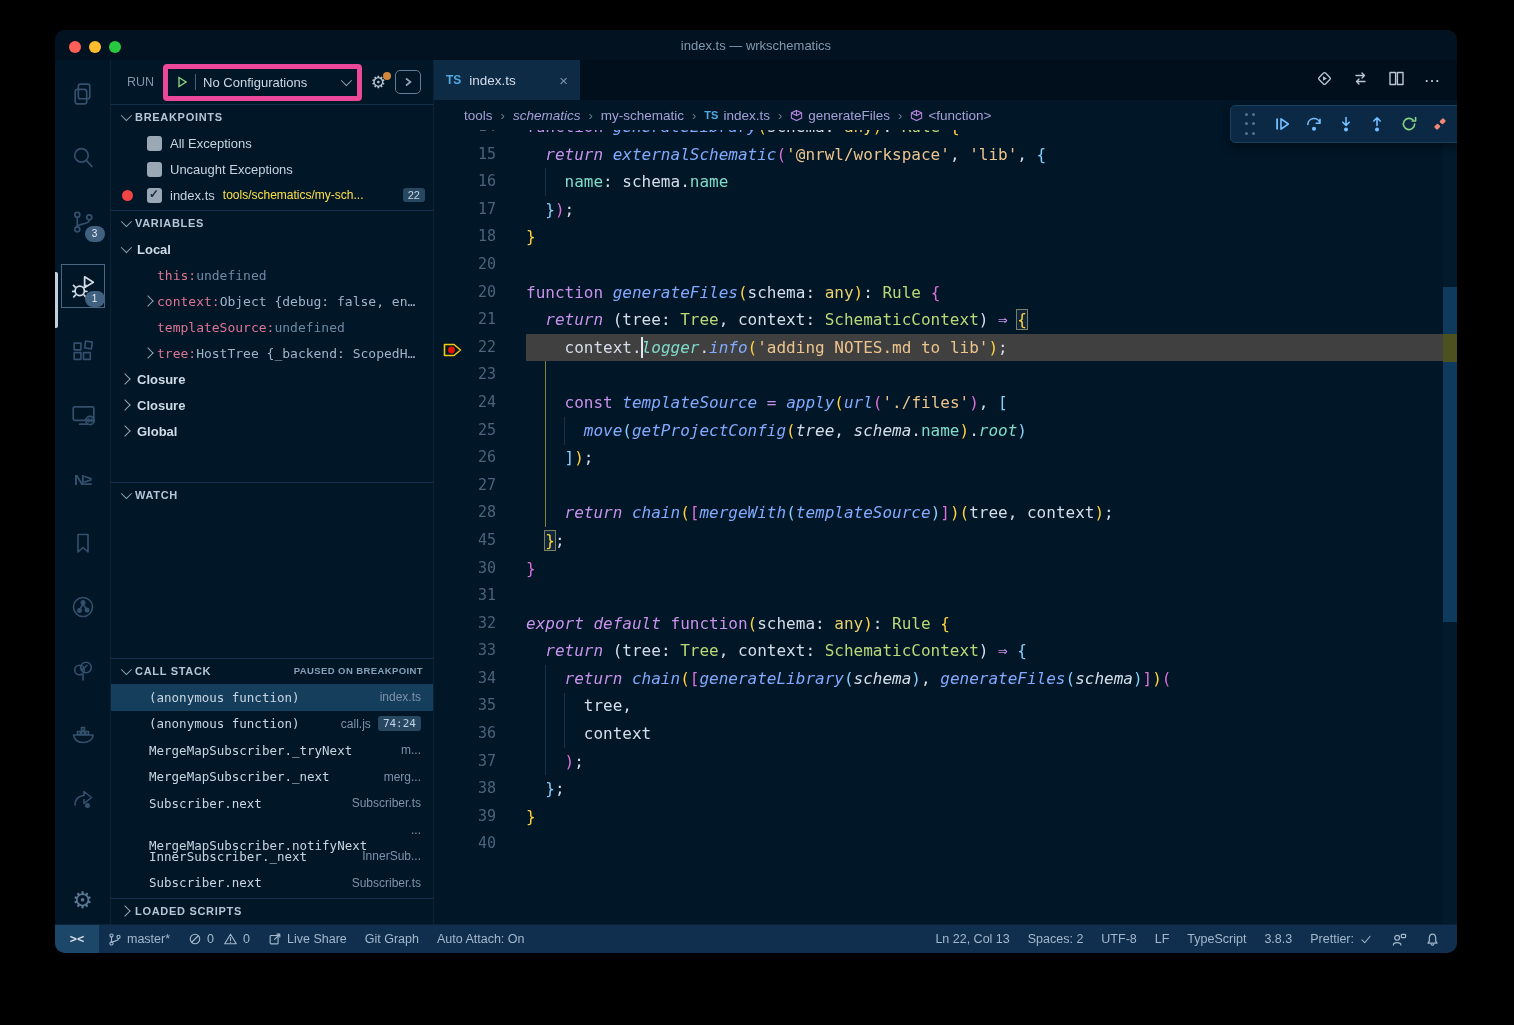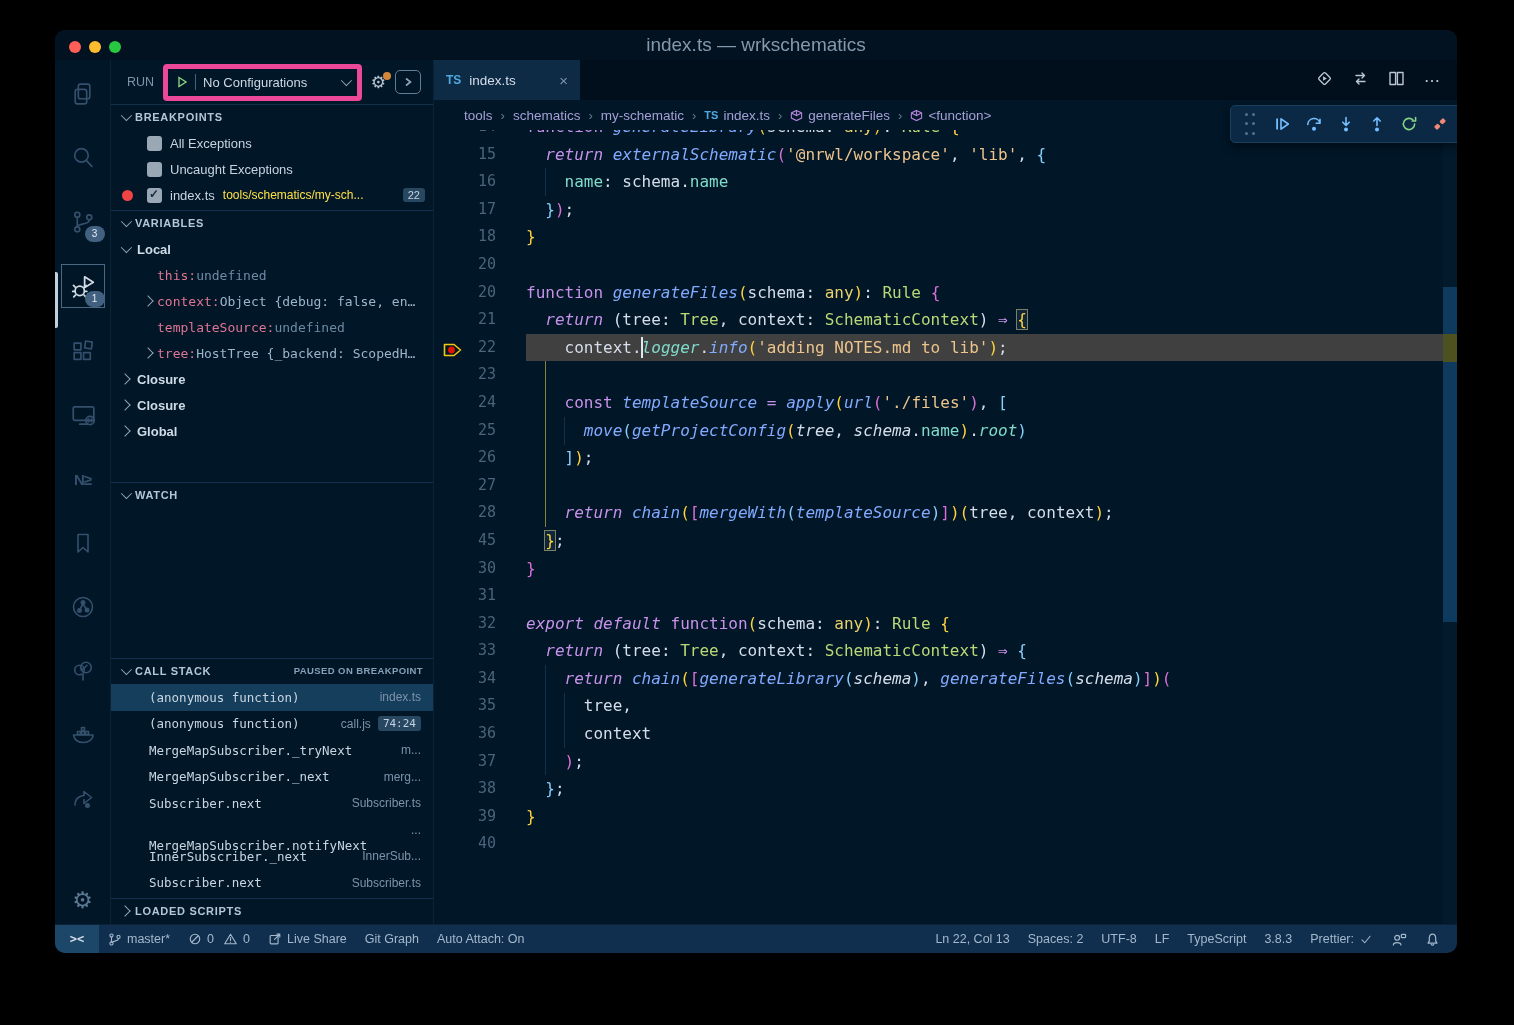--- a/index.html
+++ b/index.html
@@ -6,21 +6,21 @@
   #stage{position:relative;width:1514px;height:1025px;background:#000;overflow:hidden;
          font-family:"Liberation Sans",sans-serif;-webkit-font-smoothing:antialiased;}
   #win{position:absolute;left:55px;top:30px;width:1402px;height:923px;border-radius:10px;
        background:#011627;overflow:hidden;display:flex;flex-direction:column;
        box-shadow:0 25px 70px rgba(0,0,0,.7);}
   
   .titlebar{height:30px;flex:none;background:#021220;position:relative;display:flex;
             align-items:center;justify-content:center;}
   .tl{position:absolute;left:14px;top:11px;display:flex;gap:8px;}
   .tl i{width:12px;height:12px;border-radius:50%;display:block;}
-  .title-text{font-size:19px;color:#8499ad;}
+  .title-text{font-size:13px;color:#8499ad;}
   
   .main{flex:1;display:flex;min-height:0;}
   
   .abar{width:55px;flex:none;background:#011627;border-right:1px solid #0a2336;position:relative;
         display:flex;flex-direction:column;align-items:center;padding-top:12px;}
   .aitem{width:42px;height:42px;margin-bottom:22px;display:flex;align-items:center;justify-content:center;
          position:relative;color:#35506c;flex:none;}
   .aitem svg{stroke:currentColor;fill:none;stroke-width:1.6;stroke-linecap:round;stroke-linejoin:round;}
   .aitem.active{color:#d3dde8;border:1px solid #4a6784;}
   .active-marker{position:absolute;left:0;top:212px;width:3px;height:56px;background:#c3cfdb;border-radius:0 2px 2px 0;}
@@ -404,21 +404,21 @@
           </span>
           <span class="dots3">⋯</span>
         </div>
       </div>
 
       <div class="breadcrumbs" id="crumbhost">
             <span style="display: inline-flex; align-items: center; gap: 5px;">
               <span>tools</span>
             </span>
             <span class="bsep">›</span>
-            <span style="display: inline-flex; align-items: flex-start; gap: 5px;">
+            <span style="display: inline-flex; align-items: flex-start; gap: 5px; font-style: italic;">
               <span>schematics</span>
             </span>
             <span class="bsep">›</span>
             <span style="display: inline-flex; align-items: center; gap: 5px;">
               <span>my-schematic</span>
             </span>
             <span class="bsep">›</span>
             <span style="display: inline-flex; align-items: center; gap: 5px;">
               <span class="bts">TS</span>
               <span>index.ts</span>

